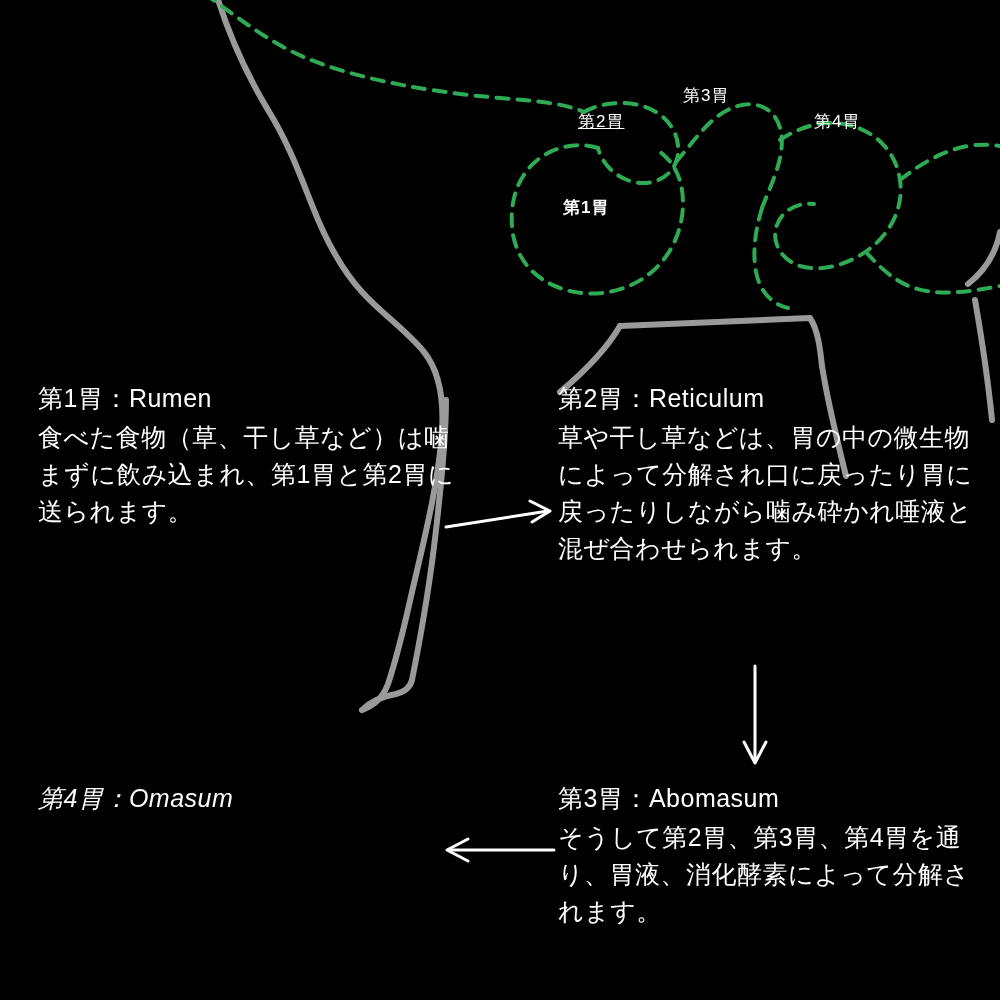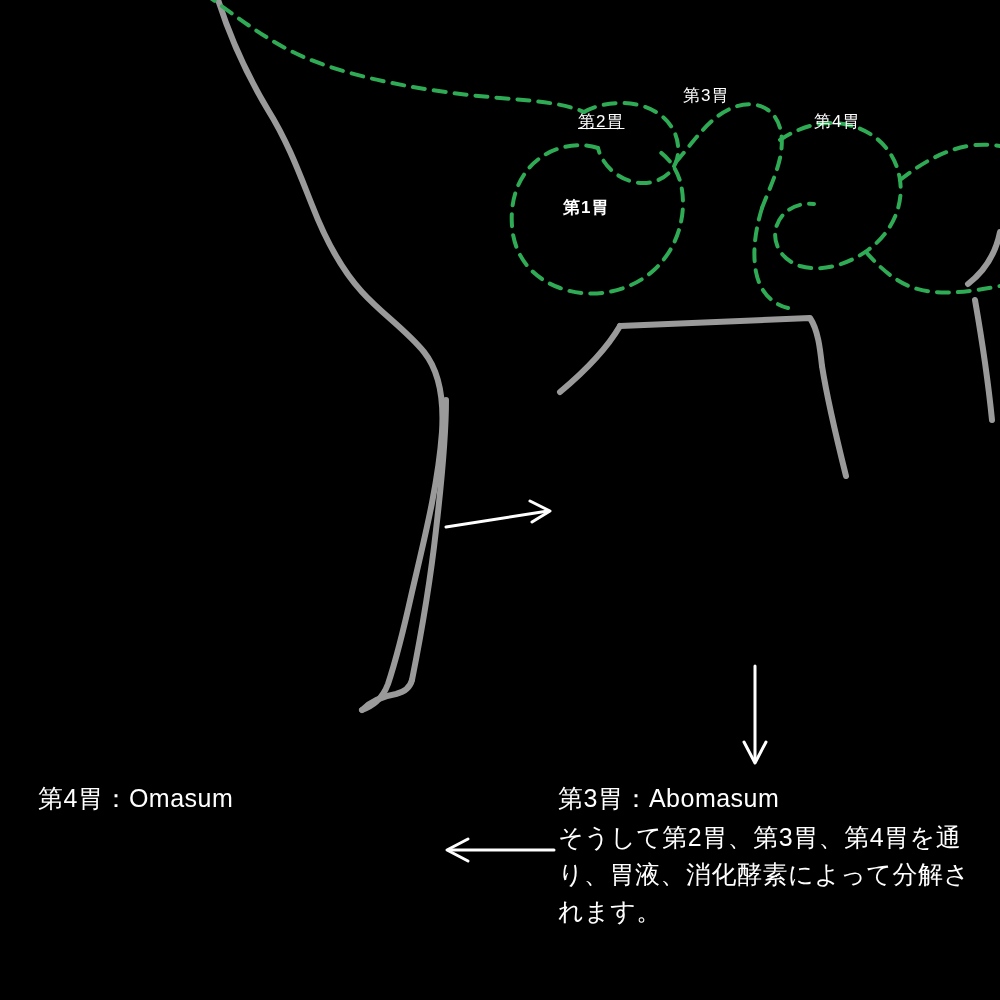--- a/index.html
+++ b/index.html
@@ -54,21 +54,21 @@
     white-space: nowrap;
   }
   .block .body {
     font-size: 25px;
     line-height: 1.48;
     letter-spacing: 0.5px;
     margin: 0;
   }
   #block-1 { left: 38px; top: 382px; }
   #block-2 { left: 558px; top: 382px; }
-  #block-4 { left: 38px; top: 782px; }
+  #block-4 { left: 38px; top: 782px; font-style: italic; }
   #block-3 { left: 558px; top: 782px; }
 
   
   .arrow-svg { position: absolute; }
   #arrow-1-2 { left: 430px; top: 455px; width: 125px; height: 80px; }
   #arrow-2-3 { left: 710px; top: 660px; width: 90px; height: 110px; }
   #arrow-3-4 { left: 440px; top: 820px; width: 120px; height: 60px; }
 </style>
 </head>
 <body>
@@ -119,21 +119,29 @@
 
       <path d="M 762 208 C 756 228 752 250 756 272 C 760 292 772 304 788 308"></path>
     </g>
   </svg>
 
   <div class="organ-label" id="organ-1">第1胃</div>
   <div class="organ-label" id="organ-2">第2胃</div>
   <div class="organ-label" id="organ-3">第3胃</div>
   <div class="organ-label" id="organ-4">第4胃</div>
 
+  <div class="block" id="block-1">
+    <p class="title">第1胃：Rumen</p>
+    <p class="body">食べた食物（草、干し草など）は噛まずに飲み込まれ、第1胃と第2胃に送られます。</p>
+  </div>
 
+  <div class="block" id="block-2">
+    <p class="title">第2胃：Reticulum</p>
+    <p class="body">草や干し草などは、胃の中の微生物によって分解され口に戻ったり胃に戻ったりしながら噛み砕かれ唾液と混ぜ合わせられます。</p>
+  </div>
 
   <div class="block" id="block-3">
     <p class="title">第3胃：Abomasum</p>
     <p class="body">そうして第2胃、第3胃、第4胃を通り、胃液、消化酵素によって分解されます。</p>
   </div>
 
   <div class="block" id="block-4">
     <p class="title">第4胃：Omasum</p>
   </div>
 

